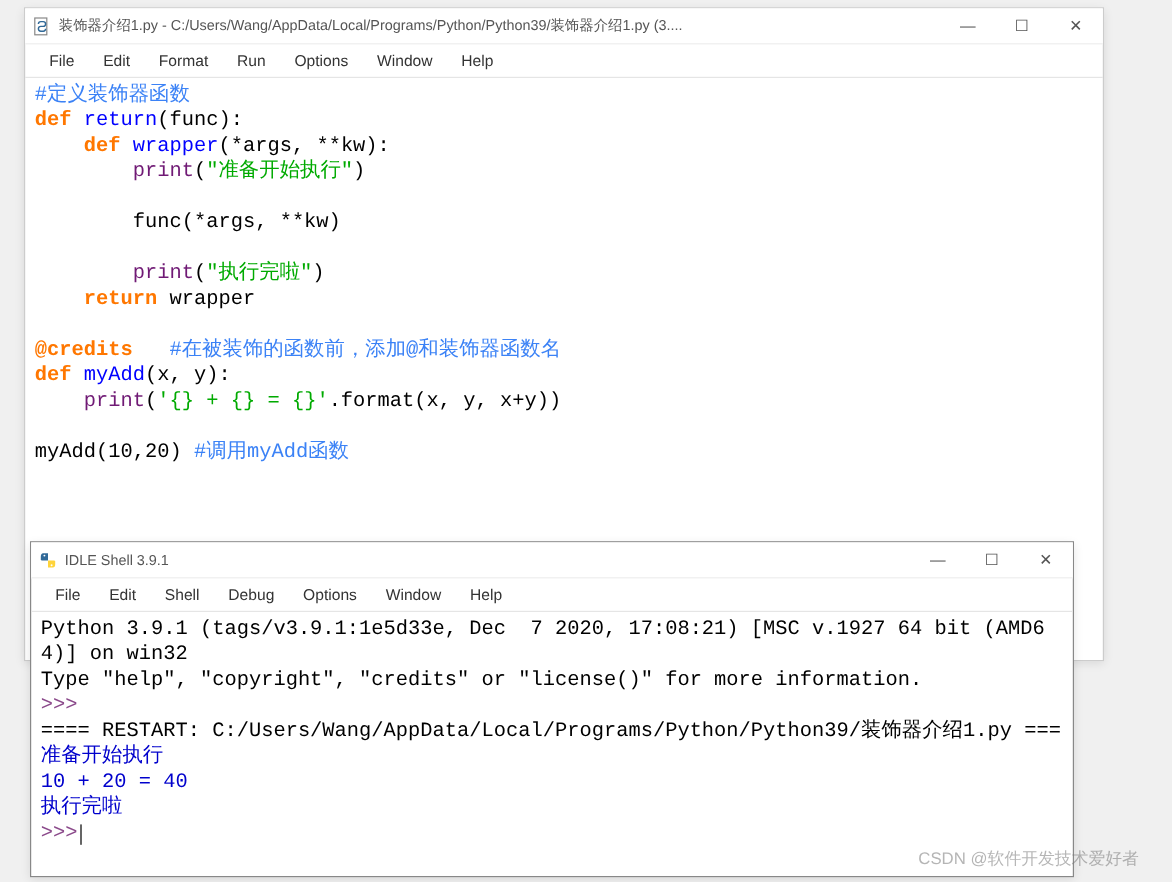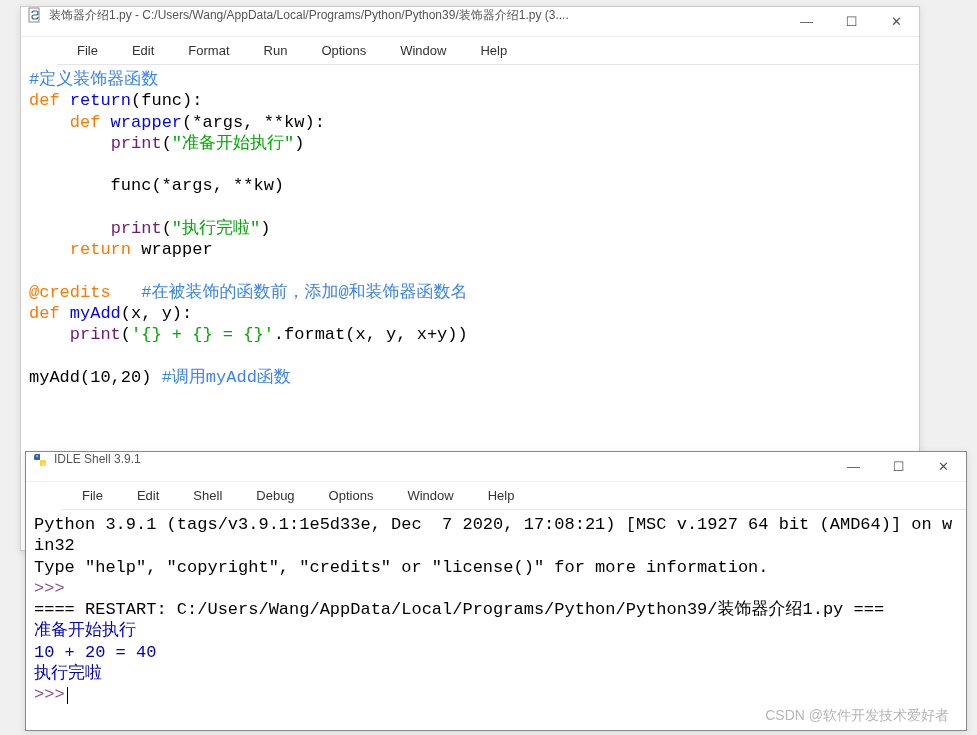--- a/index.html
+++ b/index.html
@@ -19,27 +19,27 @@
 }
 .editor-window {
   left: 20px;
   top: 6px;
   width: 900px;
   height: 545px;
 }
 .shell-window {
   left: 25px;
   top: 451px;
-  width: 942px;
+  width: 870px;
   height: 280px;
   border: 1px solid #888;
 }
 .titlebar {
   display: flex;
-  align-items: flex-start;
+  align-items: center;
   height: 30px;
   background: #fff;
   border-bottom: 1px solid #eee;
   padding-left: 6px;
 }
 .titlebar .icon {
   width: 16px;
   height: 16px;
   margin-right: 6px;
   display: inline-flex;
@@ -62,40 +62,39 @@
 .win-btn {
   width: 45px;
   display: flex;
   align-items: center;
   justify-content: center;
   color: #555;
   font-size: 13px;
 }
 .menubar {
   display: flex;
-  gap: 18px;
+  gap: 8px;
   padding: 4px 12px;
   border-bottom: 1px solid #e5e5e5;
-  margin-left: 36px;
 }
 .menu-item {
   font-size: 13px;
   color: #333;
   padding: 2px 8px;
 }
 .code-area {
   font-family: "Courier New", monospace;
   font-size: 17px;
   line-height: 1.25;
   padding: 4px 8px;
   white-space: pre;
   overflow: hidden;
 }
 .c-comment { color: #3b82f6; }
-.c-kw { color: #ff7700; }
+.c-kw { color: #ff7700; font-weight: bold; }
 .c-def { color: #0000ff; }
 .c-builtin { color: #701a75; }
 .c-str { color: #00aa00; }
 .c-plain { color: #000; }
 .shell-area {
   font-family: "Courier New", monospace;
   font-size: 17px;
   line-height: 1.25;
   padding: 4px 8px;
   white-space: pre-wrap;

